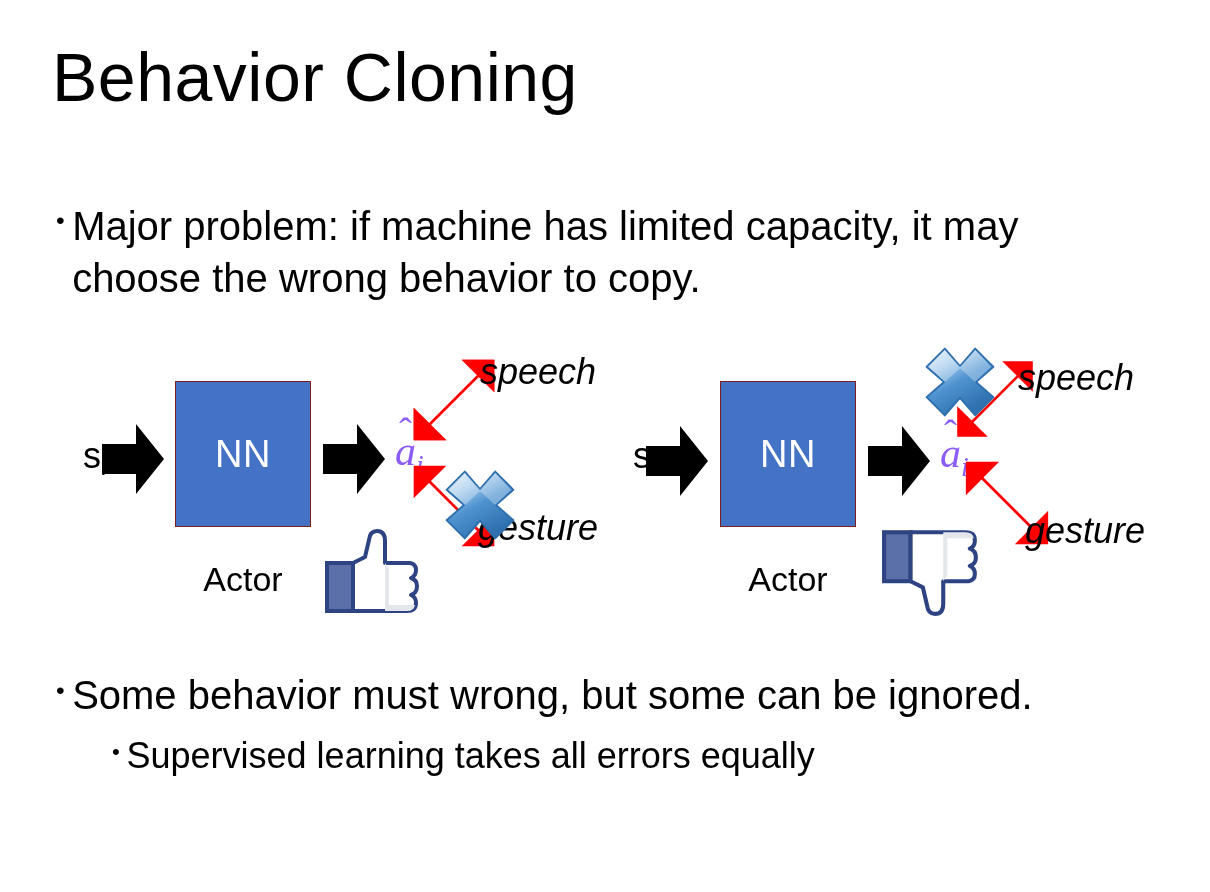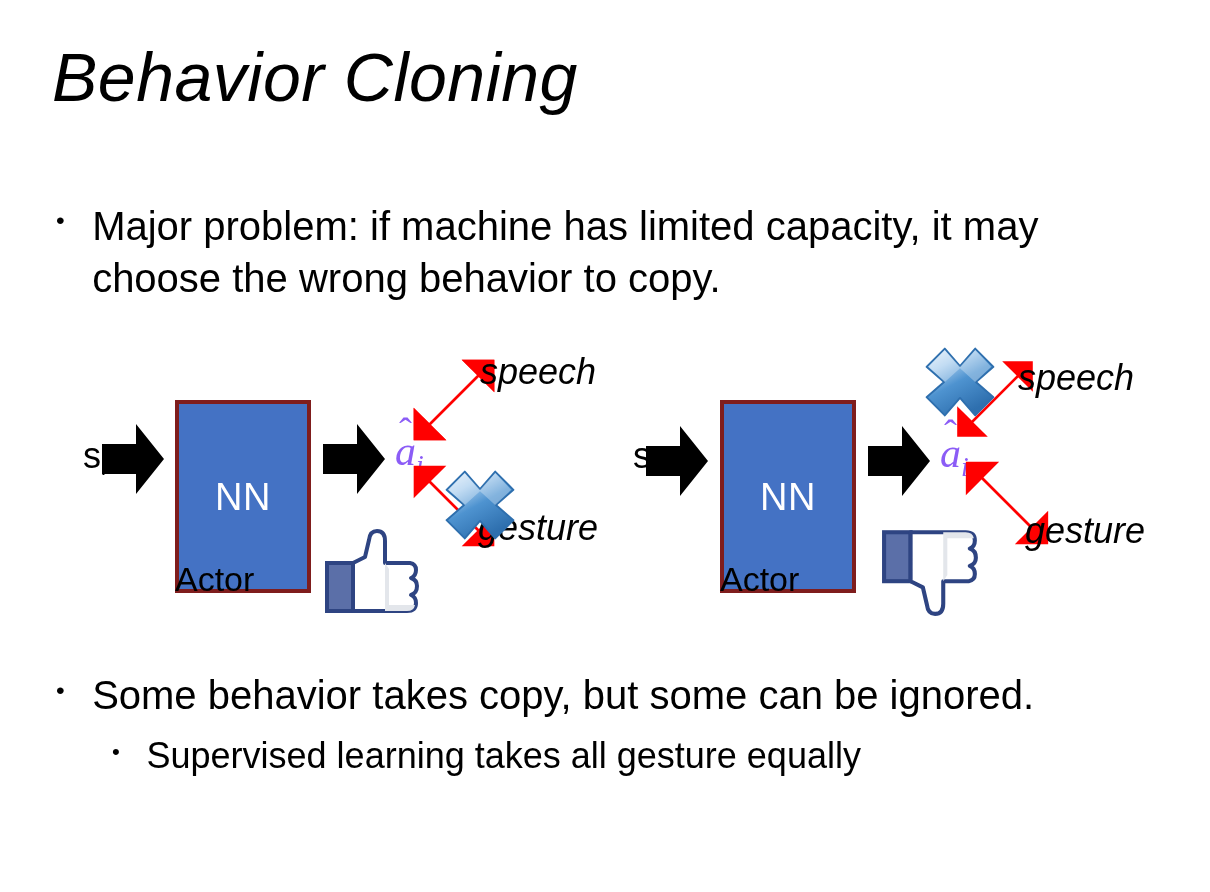--- a/index.html
+++ b/index.html
@@ -22,21 +22,20 @@
     position: absolute;
     left: 52px;
     top: 42px;
     font-family: "Liberation Sans Narrow", "Liberation Sans", sans-serif;
     font-size: 68px;
     font-weight: 400;
     letter-spacing: 0.5px;
     line-height: 1.05;
     white-space: nowrap;
     color: #000;
-    font-style: italic;
   }
 
   
   .bullet-block {
     position: absolute;
     font-family: "Liberation Sans Narrow", "Liberation Sans", sans-serif;
     font-weight: 400;
     color: #000;
   }
   .bullet-row {
@@ -45,21 +44,20 @@
   }
   .bullet-dot {
     flex: 0 0 auto;
     line-height: 1;
     font-size: 0.62em;
     padding-top: 0.38em;
     padding-right: 0.30em;
   }
   .bullet-text {
     flex: 1 1 auto;
-    margin-left: 20px;
   }
 
   #bullet-top {
     left: 56px;
     top: 200px;
     width: 1060px;
     font-size: 40px;
     line-height: 1.30;
   }
   #bullet-bottom1 {
@@ -106,44 +104,43 @@
   
   .block-arrow {
     width: 62px;
     height: 74px;
   }
   .block-arrow svg { display: block; width: 100%; height: 100%; }
 
   
   .nn-box {
     width: 136px;
-    height: 193px;
+    height: 146px;
     background: #4472C4;
-    border: 4px solid #7f1d1d;
+    border: 1px solid #7f1d1d;
     box-sizing: border-box;
     display: flex;
     align-items: center;
     justify-content: center;
-    margin-top: 19px;
   }
   .nn-box .nn-text {
     color: #ffffff;
     font-family: "Liberation Sans", sans-serif;
     font-size: 38px;
     line-height: 1;
     letter-spacing: 0.5px;
   }
 
   
   .actor-label {
     font-family: "Liberation Sans", sans-serif;
     font-size: 34px;
     line-height: 1;
     color: #000;
-    text-align: left;
+    text-align: center;
     white-space: nowrap;
   }
 
   
   .ahat {
     font-family: "Liberation Serif", serif;
     font-style: italic;
     font-size: 42px;
     line-height: 1;
     color: #8b5cf6;
@@ -346,22 +343,22 @@
         <path d="M62,36 L62,84 L84,84 Q91,84 92,78 L66,78 L66,42 Z" fill="#E3E6EB"></path>
       </g>
     </svg>
   </div>
 
 </div>
 
 <div class="bullet-block" id="bullet-bottom1">
   <div class="bullet-row">
     <span class="bullet-dot">•</span>
-    <span class="bullet-text">Some behavior takes copy, but some can be ignored.</span>
+    <span class="bullet-text">Some behavior must wrong, but some can be ignored.</span>
   </div>
 </div>
 
 <div class="bullet-block" id="bullet-bottom2">
   <div class="bullet-row">
     <span class="bullet-dot">•</span>
-    <span class="bullet-text">Supervised learning takes all gesture equally</span>
+    <span class="bullet-text">Supervised learning takes all errors equally</span>
   </div>
 </div>
 
 </body></html>

